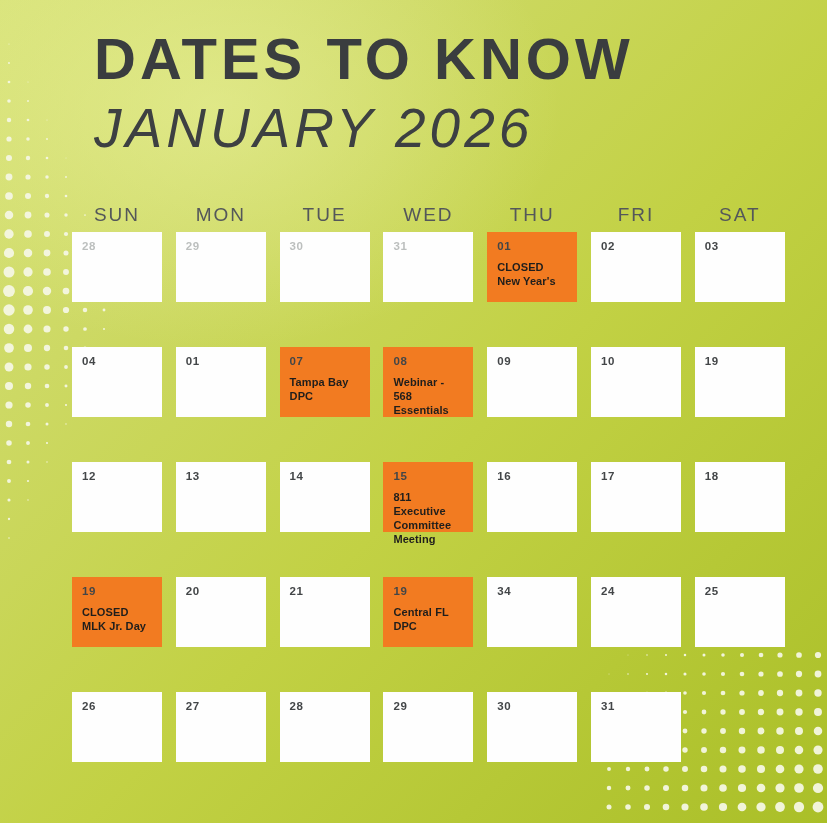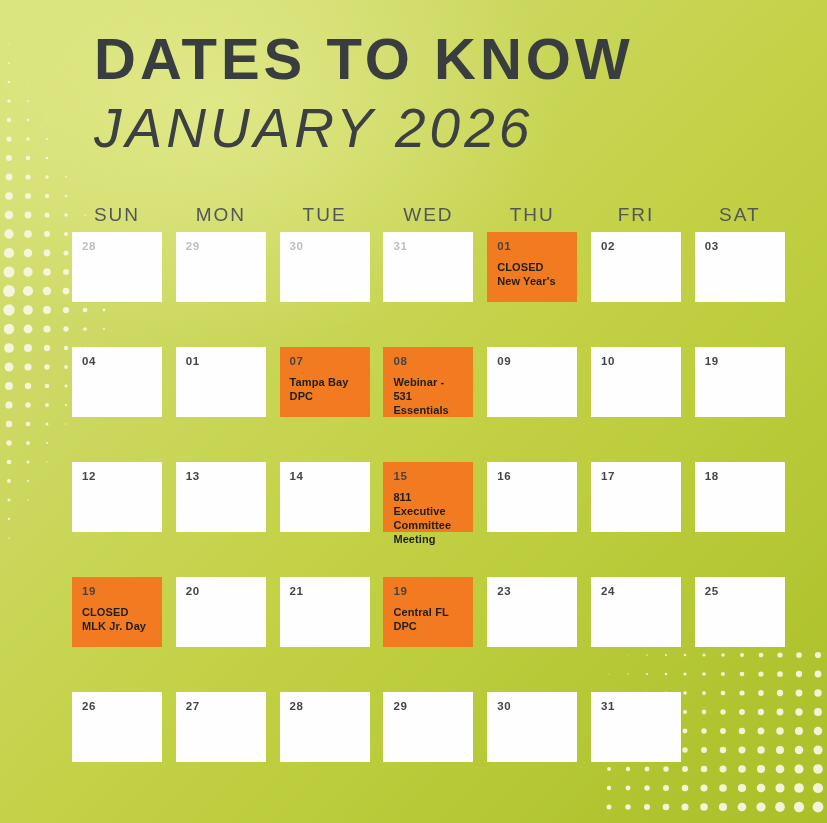--- a/index.html
+++ b/index.html
@@ -317,21 +317,21 @@
           <div class="num">01</div>
         </div>
       <div class="cell highlight">
         <div class="num">07</div>
         <div class="event">Tampa Bay
 DPC</div>
       </div>
       <div class="cell highlight">
         <div class="num">08</div>
         <div class="event">Webinar -
-531 Essentials</div>
+568 Essentials</div>
       </div>
       <div class="cell">
           <div class="num">09</div>
         </div>
       <div class="cell">
           <div class="num">10</div>
         </div>
 
       <div class="cell">
           <div class="num">19</div>
@@ -371,21 +371,21 @@
         </div>
       <div class="cell">
           <div class="num">21</div>
         </div>
       <div class="cell highlight">
         <div class="num">19</div>
         <div class="event">Central FL
 DPC</div>
       </div>
       <div class="cell">
-          <div class="num">23</div>
+          <div class="num">34</div>
         </div>
       <div class="cell">
           <div class="num">24</div>
         </div>
 
       <div class="cell">
           <div class="num">25</div>
         </div>
       <div class="cell">
           <div class="num">26</div>

